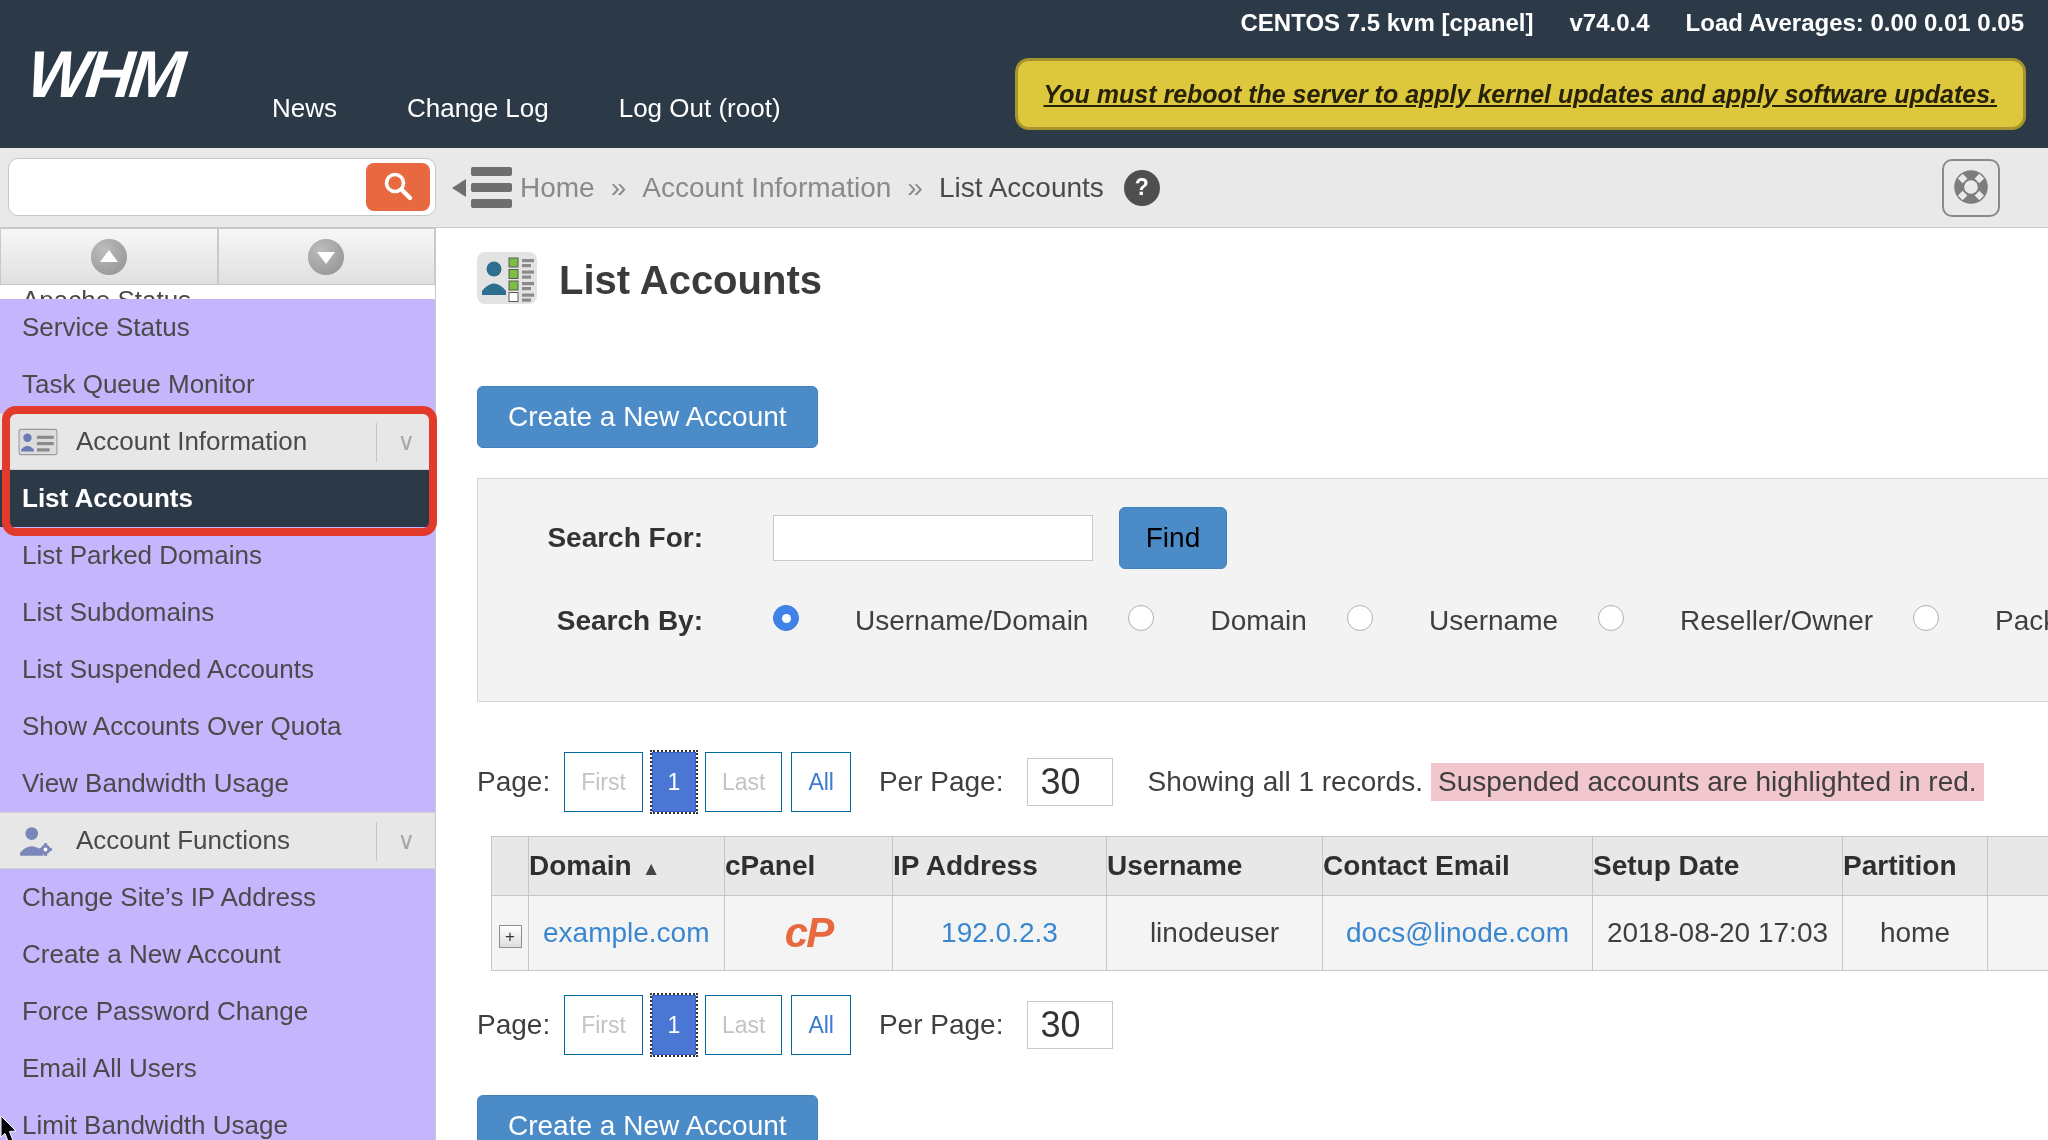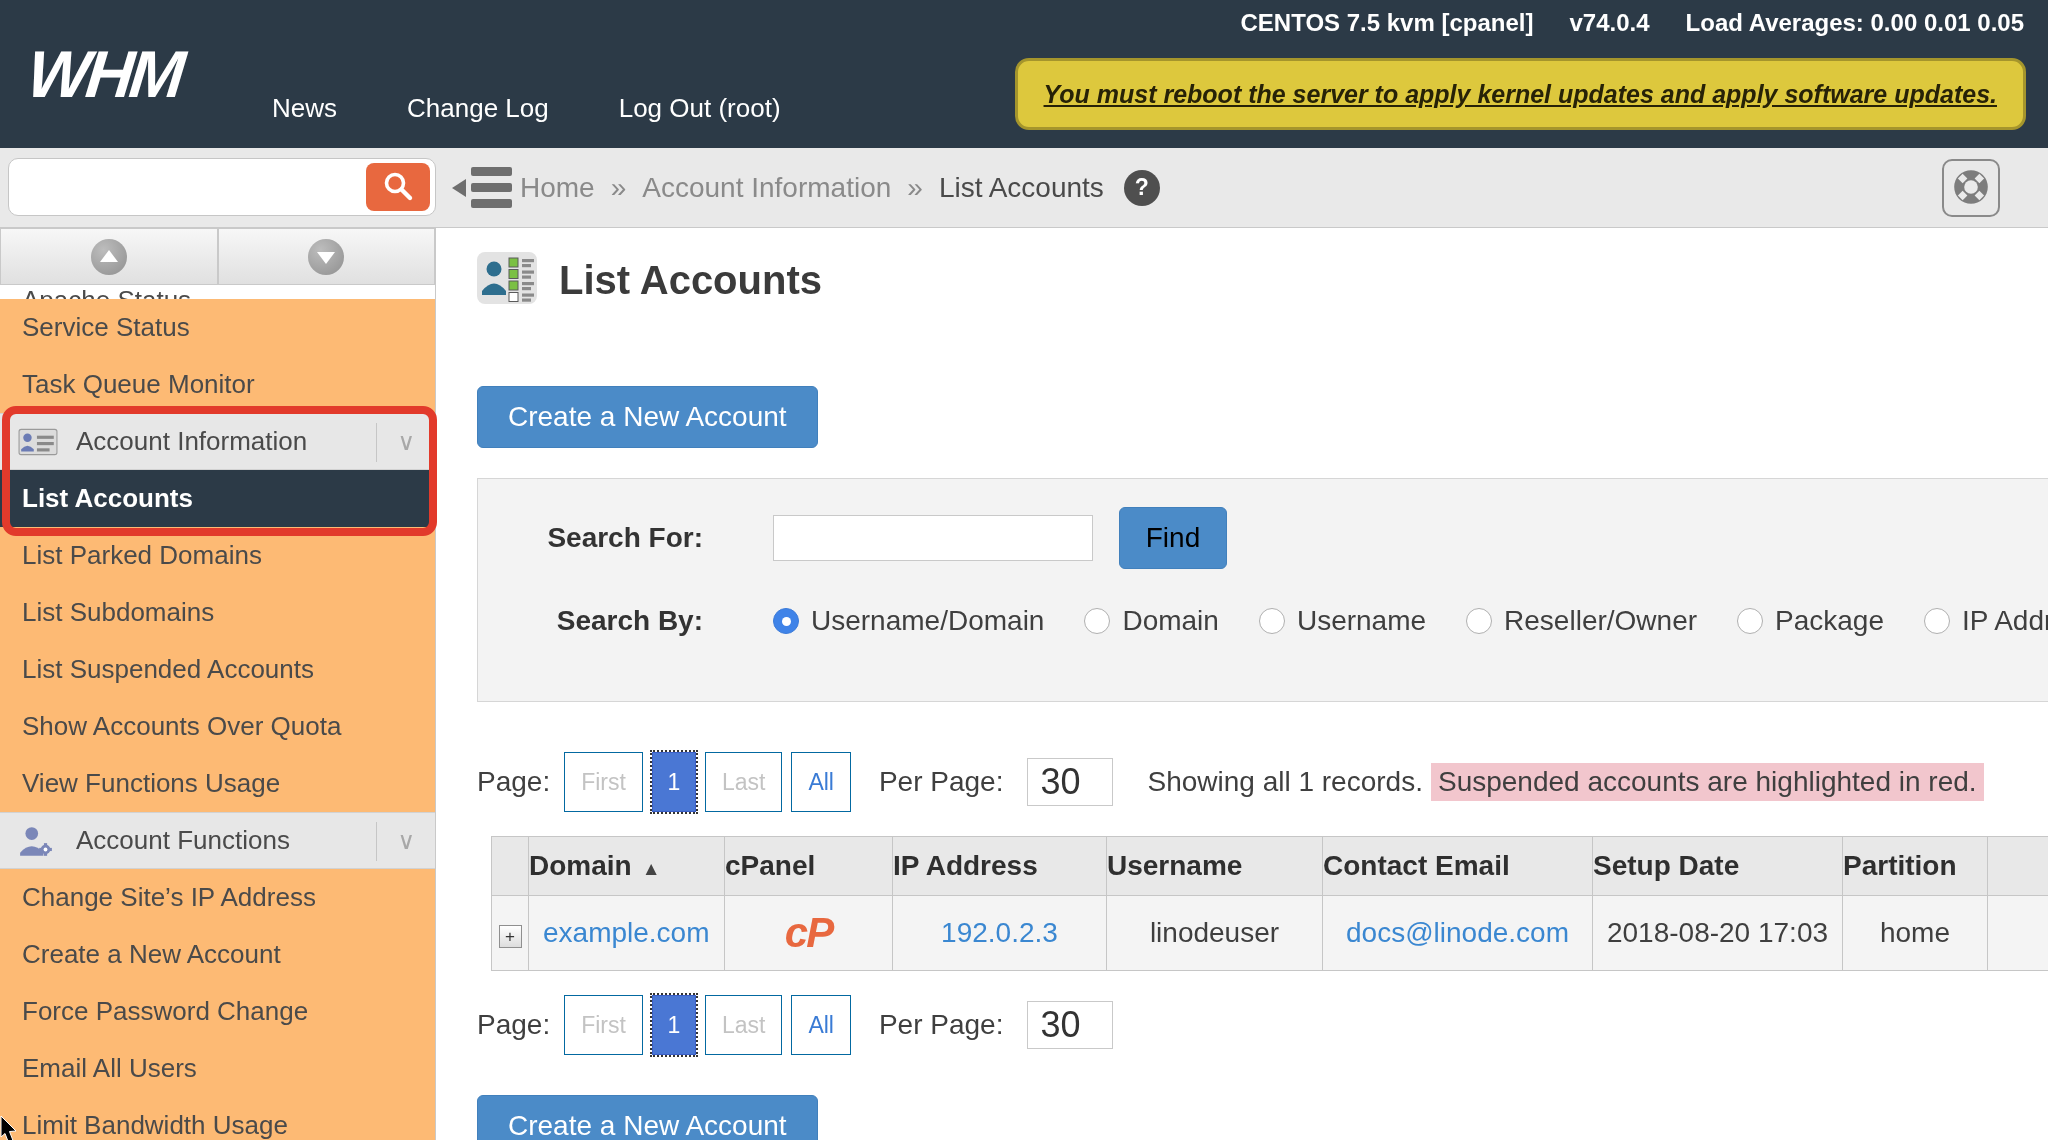--- a/index.html
+++ b/index.html
@@ -28,42 +28,42 @@
   .helpbtn { position:absolute; right:48px; top:11px; width:58px; height:58px; border:2px solid #8a8a8a; border-radius:10px; background:transparent; display:flex; align-items:center; justify-content:center; cursor:pointer; }
 
   
   .sidebar { position:absolute; top:228px; left:0; width:436px; height:912px; background:#fff; border-right:1px solid #c9c9c9; overflow:hidden; }
   .sb-scroll { display:flex; height:57px; }
   .sb-scrollbtn { flex:1; background:linear-gradient(#f7f7f7,#e0e0e0); border:1px solid #c9c9c9; display:flex; align-items:center; justify-content:center; cursor:pointer; }
   .circle-arrow { width:36px; height:36px; border-radius:50%; background:radial-gradient(circle at 35% 30%, #bdbdbd, #8f8f8f); display:flex; align-items:center; justify-content:center; }
   .tri-up { width:0; height:0; border-left:9px solid transparent; border-right:9px solid transparent; border-bottom:12px solid #fff; margin-top:-2px; }
   .tri-down { width:0; height:0; border-left:9px solid transparent; border-right:9px solid transparent; border-top:12px solid #fff; margin-bottom:-2px; }
   .sb-clip { height:14px; overflow:hidden; padding-left:22px; font-size:26px; color:#4a4a4a; }
-  .sb-item { height:57px; display:flex; align-items:center; padding-left:22px; font-size:26px; color:#4a4a4a; background:#fdba74; cursor:pointer; }
+  .sb-item { height:57px; display:flex; align-items:center; padding-left:22px; font-size:26px; color:#4a4a4a; background:#c4b5fd; cursor:pointer; }
   .sb-selected { background:#2c3a47; color:#fff; font-weight:600; }
   .sb-section { height:57px; display:flex; align-items:center; background:#e7e7e7; border-top:1px solid #d2d2d2; border-bottom:1px solid #d2d2d2; padding-left:18px; font-size:26px; color:#4a4a4a; position:relative; cursor:pointer; }
   .sb-section .ic { width:44px; margin-right:14px; display:flex; align-items:center; }
   .sb-sec-div { position:absolute; right:58px; top:9px; height:39px; width:1px; background:#c6c6c6; }
   .sb-chevron { position:absolute; right:20px; color:#a8a8a8; font-size:24px; }
   .red-annotation { position:absolute; left:2px; top:406px; width:435px; height:130px; border:8px solid #e23a2b; border-radius:14px; pointer-events:none; z-index:5; }
 
   
   .main { position:absolute; left:437px; top:228px; width:1611px; height:912px; background:#fff; padding:24px 0 0 40px; overflow:hidden; }
   .pgtitle { display:flex; align-items:center; gap:22px; }
   .pgtitle h1 { font-size:40px; font-weight:600; color:#3b3b3b; }
   .btn-primary { display:inline-block; background:#4b8bc8; border:1px solid #4180bc; color:#fff; font-size:28px; padding:14px 30px; border-radius:6px; cursor:pointer; font-family:inherit; }
   .btn1 { margin-top:78px; }
   .search-panel { margin-top:30px; width:1600px; height:224px; background:#f3f3f3; border:1px solid #d6d6d6; padding-top:28px; }
   .sp-row { display:flex; align-items:center; }
   .sp-row2 { margin-top:36px; }
   .sp-label { width:225px; text-align:right; font-size:28px; font-weight:700; color:#333; flex:none; }
   .sp-input { margin-left:70px; width:320px; height:46px; border:1px solid #c9c9c9; font-size:26px; padding:0 10px; background:#fff; }
   .btn-find { margin-left:26px; height:62px; width:108px; background:#4b8bc8; border:1px solid #4180bc; color:#000000; font-size:28px; border-radius:6px; cursor:pointer; font-family:inherit; }
   .radios { margin-left:70px; display:flex; gap:40px; align-items:center; white-space:nowrap; }
-  .radio { display:flex; align-items:center; cursor:pointer; }
+  .radio { display:flex; align-items:flex-start; cursor:pointer;gap:44px; }
   .rb { width:26px; height:26px; border-radius:50%; border:1px solid #b0b0b0; background:#fff; flex:none; position:relative; }
   .rb.on { background:#3f83e8; border-color:#3c7bd9; }
   .rb.on::after { content:""; position:absolute; left:8px; top:8px; width:9px; height:9px; border-radius:50%; background:#fff; }
   .radio span.lbl { font-size:28px; color:#3f3f3f; margin-left:12px; }
 
   .pgbar { display:flex; align-items:center; font-size:28px; color:#3f3f3f; }
   .pgbar1 { margin-top:50px; }
   .pgbar2 { margin-top:24px; }
   .pg-label { margin-right:14px; }
   .pg-buttons { display:flex; gap:9px; align-items:center; }
@@ -184,21 +184,21 @@
         </span>
         <span>Account Information</span>
         <span class="sb-sec-div"></span>
         <span class="sb-chevron">∨</span>
       </div>
       <div class="sb-item sb-selected">List Accounts</div>
       <div class="sb-item">List Parked Domains</div>
       <div class="sb-item">List Subdomains</div>
       <div class="sb-item">List Suspended Accounts</div>
       <div class="sb-item">Show Accounts Over Quota</div>
-      <div class="sb-item">View Functions Usage</div>
+      <div class="sb-item">View Bandwidth Usage</div>
       <div class="sb-section">
         <span class="ic">
           <svg width="36" height="32" viewBox="0 0 34 30">
             <circle cx="13" cy="8" r="6" fill="#7b87b8"></circle>
             <path d="M2 26 q11 -12 22 0 l0 3 l-22 0 z" fill="#7b87b8"></path>
             <g fill="#7b87b8">
               <rect x="24.5" y="17" width="3" height="12"></rect>
               <rect x="20" y="21.5" width="12" height="3"></rect>
               <circle cx="26" cy="23" r="4.5"></circle>
             </g>

